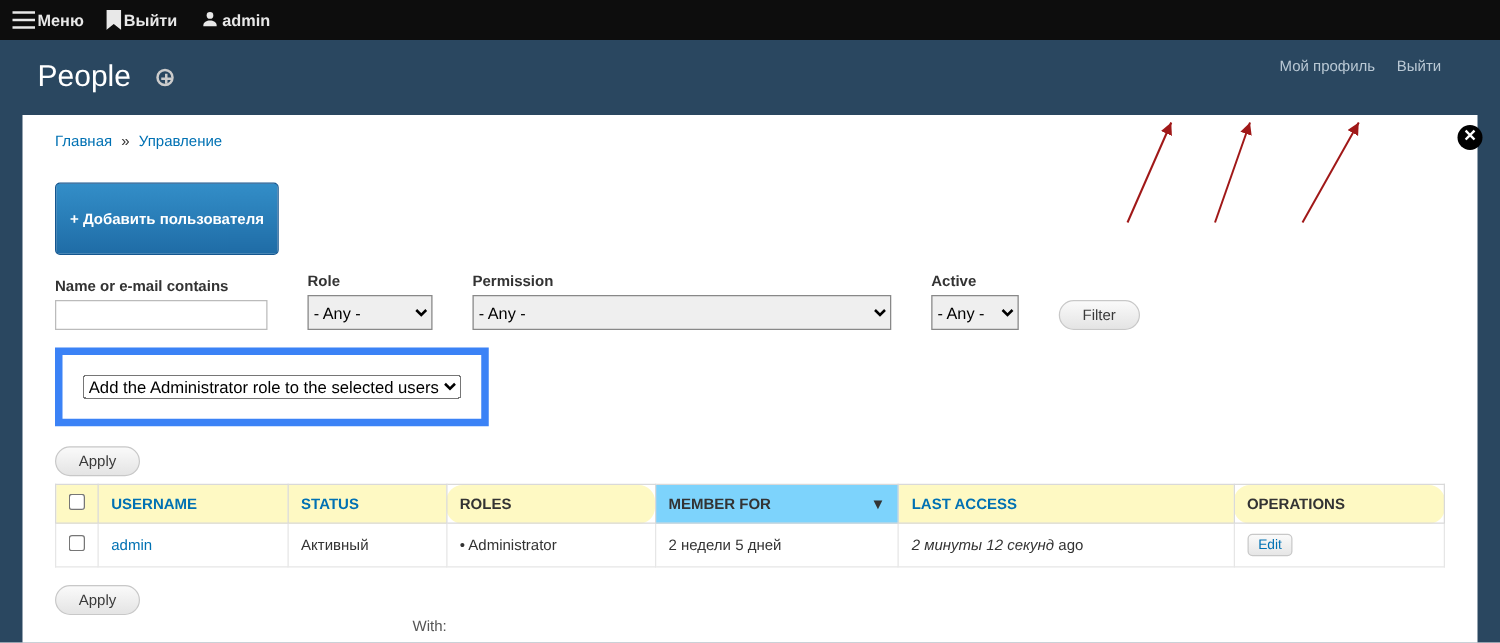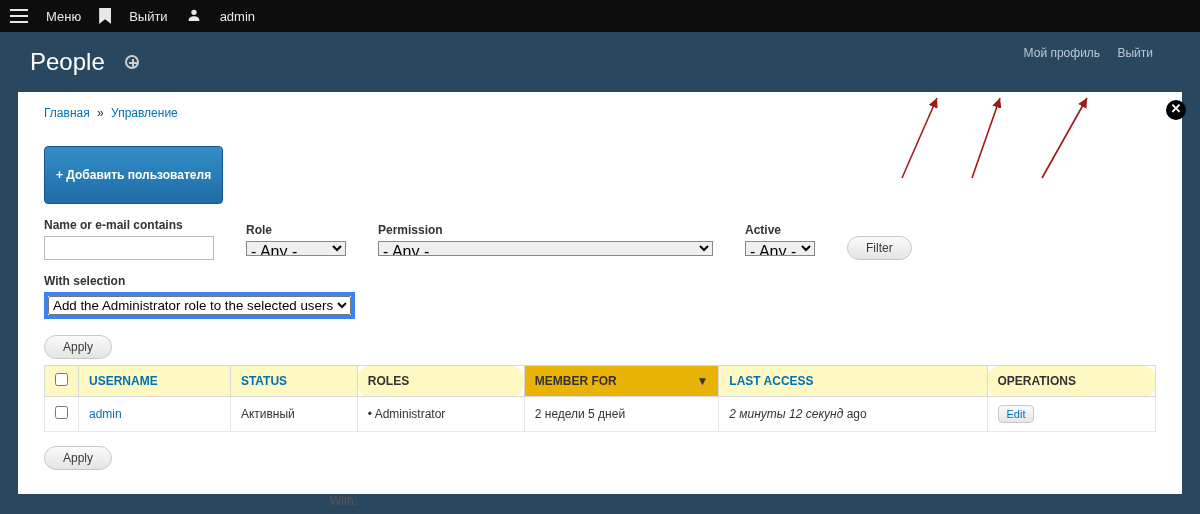--- a/index.html
+++ b/index.html
@@ -15,21 +15,21 @@
   }
   .topbar {
     background: #0d0d0d;
     height: 32px;
     display: flex;
     align-items: center;
     padding: 0 10px;
     color: #e8e8e8;
     gap: 18px;
   }
-  .topbar .item { display: flex; align-items: center; gap: 18px; cursor: pointer; font-size: 13px; font-weight: normal; }
+  .topbar .item { display: flex; align-items: center; gap: 2px; cursor: pointer; font-size: 13px; font-weight: bold; }
   .hamburger { width: 18px; height: 14px; display: flex; flex-direction: column; justify-content: space-between; }
   .hamburger span { display:block; height: 2px; background: #e8e8e8; }
   .bookmark-icon { width: 12px; height: 16px; background: #e8e8e8; clip-path: polygon(0 0,100% 0,100% 100%,50% 70%,0 100%); }
   .user-icon svg { width:16px; height:16px; fill:#e8e8e8; }
 
   .header-area { padding: 16px 30px 0 30px; color:#fff; position:relative; }
   .header-links { position:absolute; right:47px; top:14px; font-size:12px; color:#b9c8d4; }
   .header-links span { margin-left:14px; cursor:pointer; }
   .page-title { font-size: 24px; font-weight: normal; display:flex; align-items:center; gap:20px; }
   .plus-circle { width:14px; height:14px; border:2px solid #ccc; border-radius:50%; position:relative; }
@@ -58,35 +58,35 @@
   .add-btn {
     background: linear-gradient(#338ec8, #1f6ca6);
     color:#fff; border:1px solid #14568f; border-radius:4px;
     padding:21px 11px; font-size:12px; cursor:pointer; font-weight:bold;
     margin-bottom:14px;
   }
 
   .filters { display:flex; gap:32px; align-items:flex-end; margin-bottom:14px; }
   .fcol label { display:block; font-weight:bold; font-size:12px; margin-bottom:4px; }
   .fcol input[type=text] { height:24px; border:1px solid #bbb; padding:2px 4px; width:170px; }
-  .fcol select { height:15px; border:1px solid #888; background:#efefef; width:100px; font-size:16px; }
+  .fcol select { height:28px; border:1px solid #888; background:#efefef; width:100px; font-size:13px; }
   .fcol.wide select { width:335px; }
   .fcol.narrow select { width:70px; }
   .pill-btn {
     background:linear-gradient(#fafafa,#e4e4e4);
     border:1px solid #c8c8c8; border-radius:14px;
     padding:4px 18px; font-size:12px; cursor:pointer; color:#3a3a3a;
   }
 
   .with-sel-label { font-weight:bold; font-size:12px; margin-bottom:4px; display:block;}
-  .bordered-sel { border:4px solid #3b82f6; padding:0; display:inline-block;}
+  .bordered-sel { border:6px solid #3b82f6; padding:16px; display:inline-block;}
 
   table.users { width:100%; border-collapse:collapse; margin:6px 0 14px 0; font-size:12px;}
   table.users th { text-align:left; background:#fef9c3; border:1px solid #d9d9d9; padding:7px 10px; font-weight:bold; color:#0071b3;}
-  table.users th.sorted { background:#eab308; color:#333;margin-top:38px; }
+  table.users th.sorted { background:#7dd3fc; color:#333;margin-top:38px; }
   table.users th .sort-ind { float:right; }
   table.users td { border:1px solid #e6e6e6; padding:8px 10px; vertical-align:middle;}
   .op-name { color:#333 !important;border-radius:13px; }
   .link { color:#0071b3; cursor:pointer;}
   .italic { font-style:italic; }
   .edit-btn { background:linear-gradient(#fafafa,#e6e6e6); border:1px solid #c8c8c8; border-radius:4px; color:#0071b3; padding:2px 8px; font-size:11px; cursor:pointer;}
 
   .arrow { position:absolute; pointer-events:none; }
   .bg-snippet { position:absolute; left:330px; bottom:6px; font-size:12px; color:#555;}
   .bg-drupal { position:absolute; top:91px; left:118px; color:#4a6a83; font-size:20px; letter-spacing:0.5px;}
@@ -164,21 +164,20 @@
     </div>
     <div class="fcol narrow">
       <label>Active</label>
       <select><option>- Any -</option></select>
     </div>
     <div class="fcol">
       <button class="pill-btn">Filter</button>
     </div>
   </div>
 
-  <label class="with-sel-label">With selection</label>
   <span class="bordered-sel">
     <select class="with-sel" style="margin-bottom:0"><option>Add the Administrator role to the selected users</option></select>
   </span>
 
   <div style="margin-top:16px;">
     <button class="pill-btn">Apply</button>
   </div>
 
   <table class="users">
     <thead>

